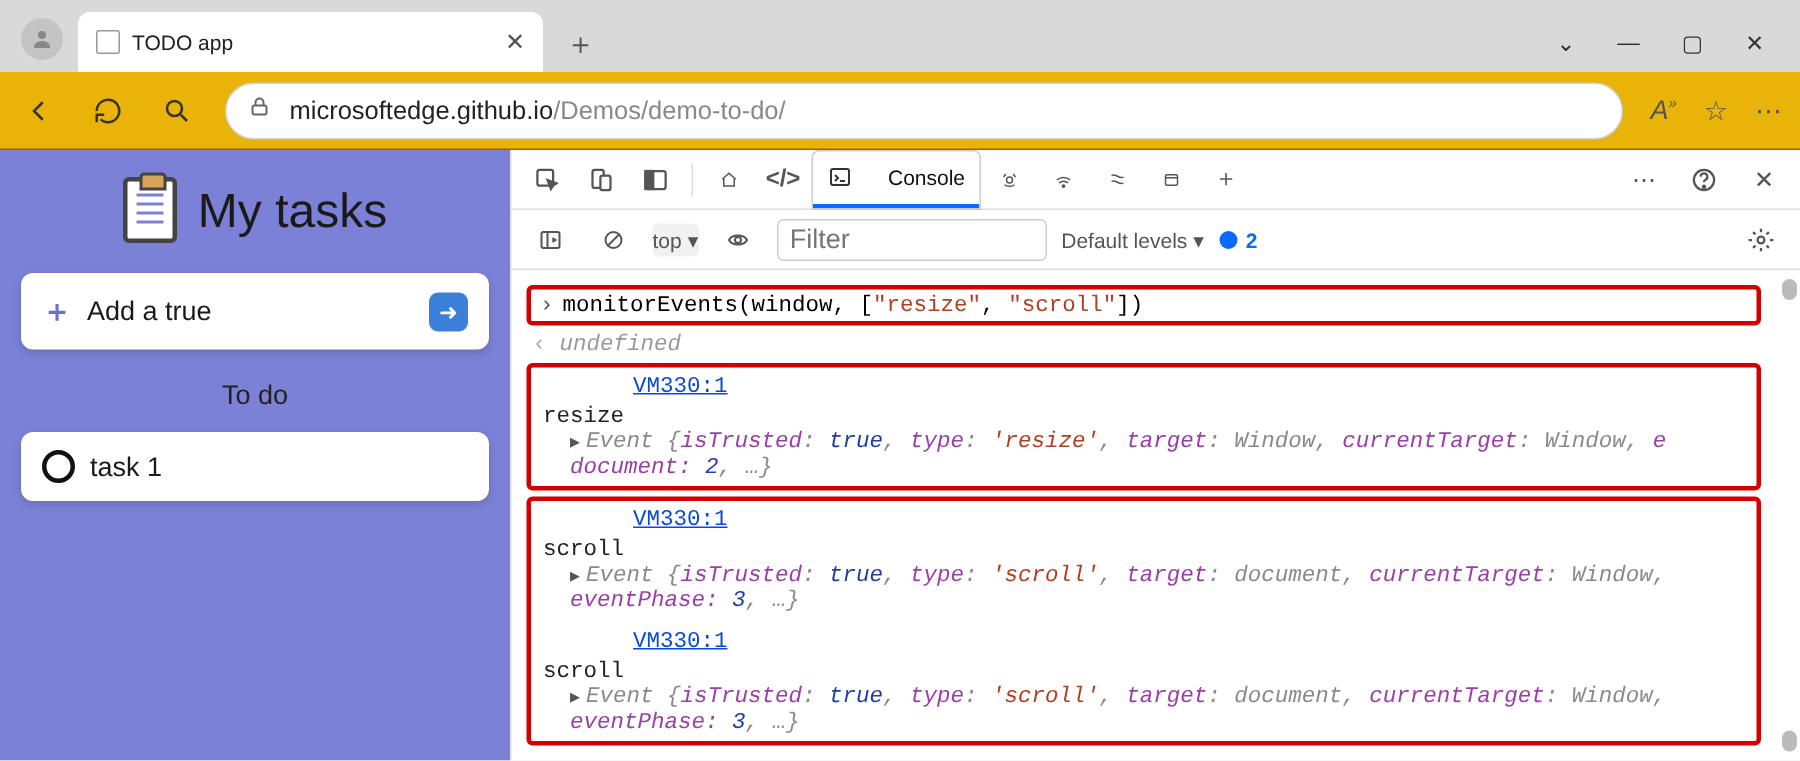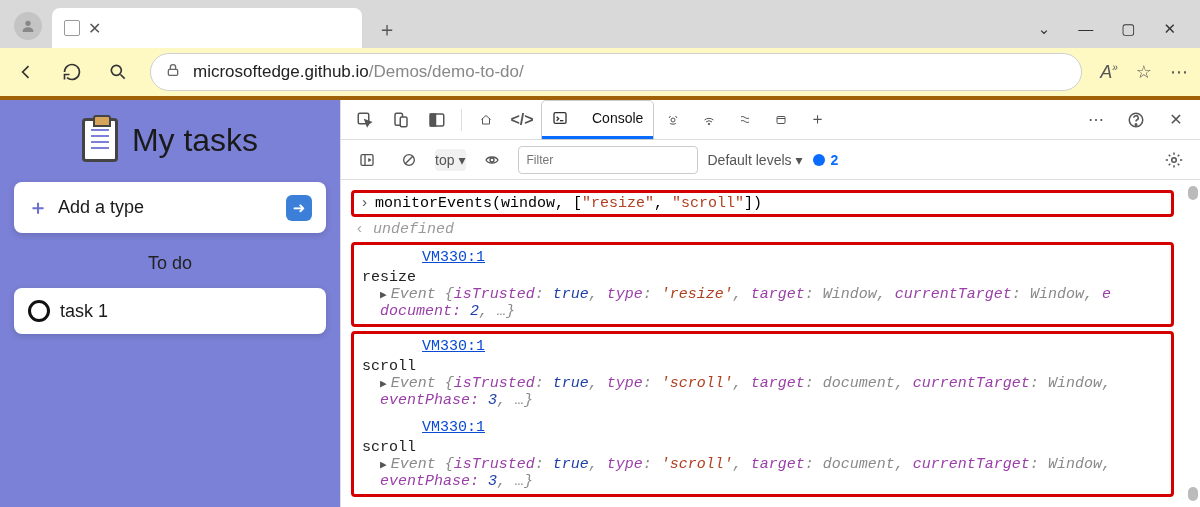--- a/index.html
+++ b/index.html
@@ -51,26 +51,26 @@
   }
   .window-controls {
     margin-left:auto; display:flex; gap:28px; padding-right:16px; margin-bottom:10px;
     color:#333; font-size:15px;
   }
   .window-controls span { cursor:pointer; }
 
   
   .nav-row {
     height: 52px;
-    background: #fef9c3;
+    background: #eab308;
     display: flex;
     align-items: center;
     padding: 0 12px;
     gap: 18px;
-    border-bottom: 4px solid #a16207;
+    border-bottom: 1px solid #a16207;
   }
   .icon-btn {
     width:28px;height:28px;display:flex;align-items:center;justify-content:center;
     color:#555;font-size:18px;border-radius:4px;cursor:pointer;
   }
   .address-bar {
     flex:1; height:38px; border:1px solid #d0d0d0; border-radius:20px;
     display:flex;align-items:center;padding:0 14px;background:#fff;
     font-size:17px;color:#888;
   }
@@ -152,21 +152,21 @@
   .dt-filterbar {
     height:40px;border-bottom:1px solid #ddd;display:flex;align-items:center;
     gap:10px;padding:0 10px;color:#555;
   }
   .dt-context {
     display:flex;align-items:center;gap:4px;background:#f1f1f1;
     padding:3px 0;border-radius:4px;font-size:14px;
   }
   .dt-filter-input {
     width:180px;height:28px;border:1px solid #ccc;border-radius:4px;
-    padding:0 8px;font-size:12px;
+    padding:0 8px;font-size:18px;
   }
   .dt-levels { display:flex;align-items:center;gap:4px; }
   .issues {
     display:flex;align-items:center;gap:6px;color:#0a6cff;font-weight:600;
   }
   .issue-dot{width:12px;height:12px;background:#0a6cff;border-radius:50%;}
   .gear-right{margin-left:auto;}
 
   .dt-body {
     flex:1; overflow:auto; position:relative;
@@ -204,20 +204,21 @@
 
 <div class="title-bar">
   <div class="avatar">
     <svg width="16" height="16" viewBox="0 0 24 24" fill="#888">
         <circle cx="12" cy="8" r="4"></circle>
         <path d="M4 20c0-4 4-6 8-6s8 2 8 6v1H4z"></path>
       </svg>
   </div>
   <div class="tab">
     <span class="favicon"></span>
+    <span class="tab-title">TODO app</span>
     <span class="close">✕</span>
   </div>
   <div class="new-tab-btn">＋</div>
   <div class="window-controls">
     <span>⌄</span>
     <span>—</span>
     <span>▢</span>
     <span>✕</span>
   </div>
 </div>
@@ -260,21 +261,21 @@
 <div class="body-split">
 
   <div class="app-panel">
     <div class="app-header">
       <span class="clipboard-icon"></span>
       <span>My tasks</span>
     </div>
 
     <div class="card add-task">
       <span class="plus">＋</span>
-      <span>Add a type</span>
+      <span>Add a true</span>
       <span class="go">➜</span>
     </div>
 
     <div class="section-title">To do</div>
 
     <div class="card task-card">
       <span class="circle"></span>
       <span>task 1</span>
     </div>
   </div>

